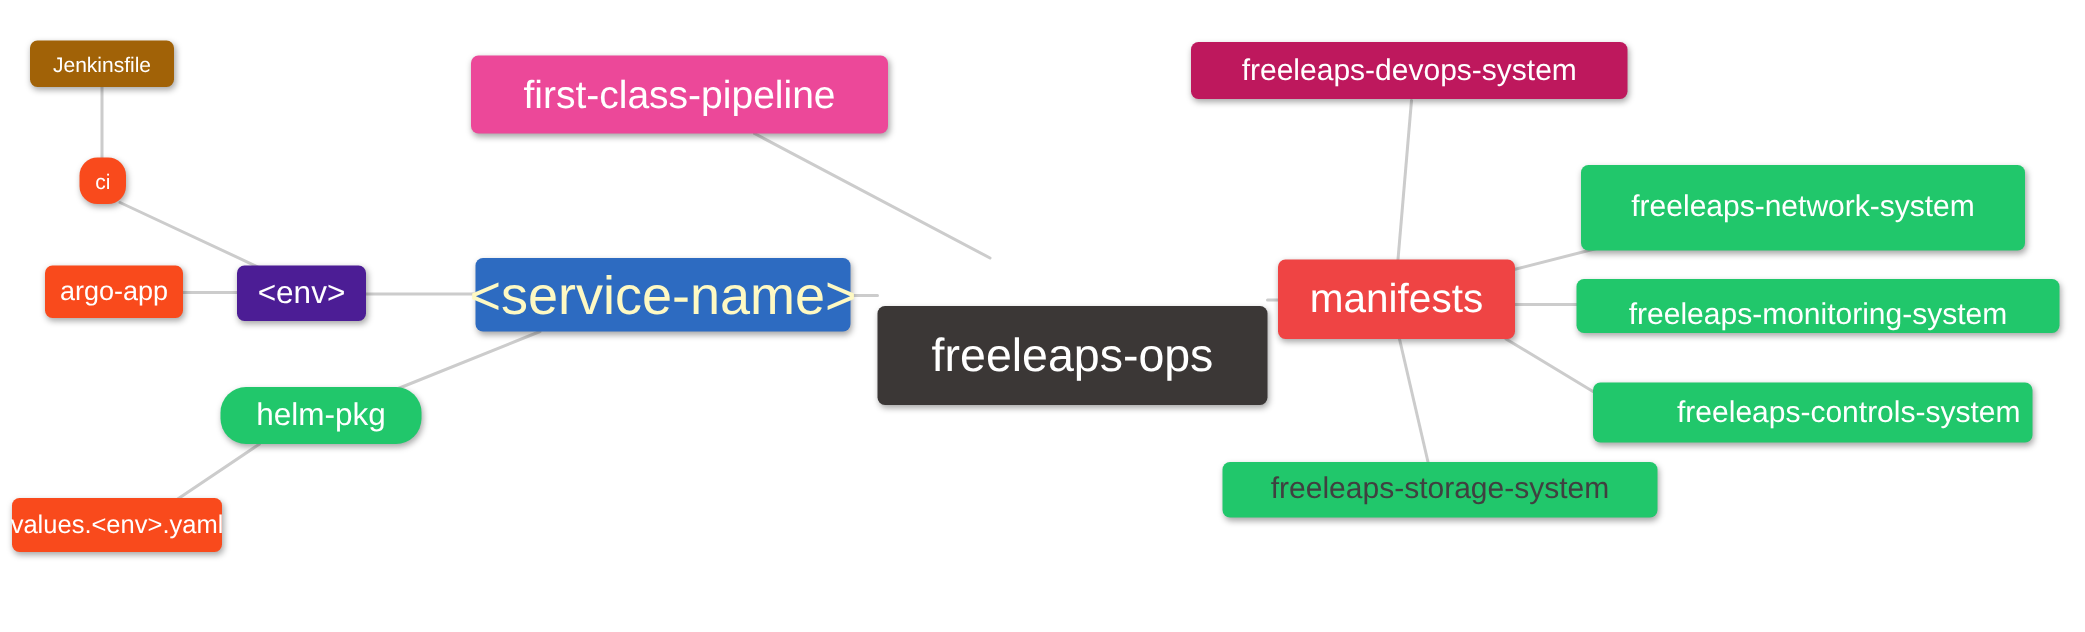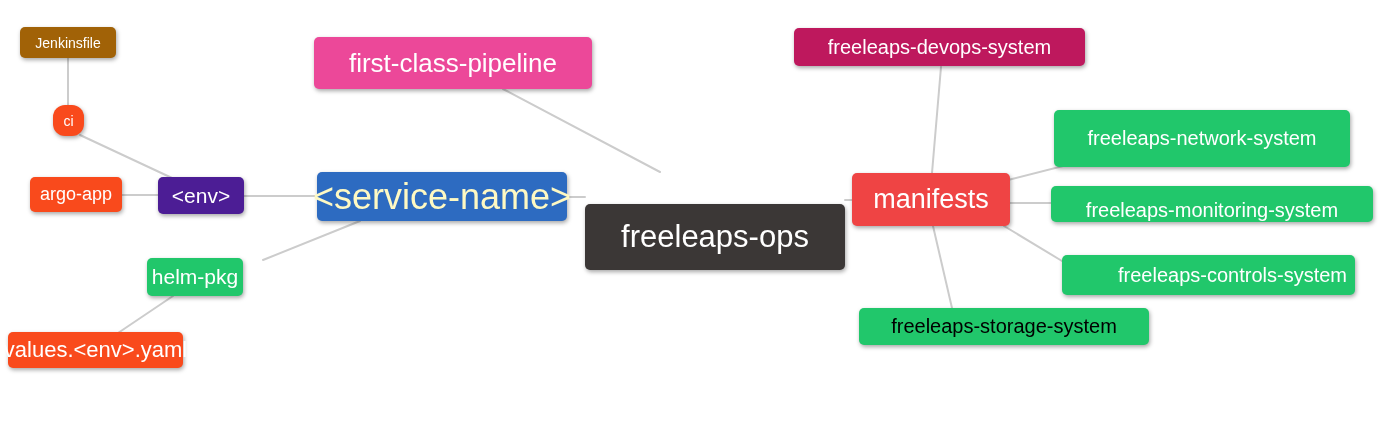--- a/index.html
+++ b/index.html
@@ -60,24 +60,24 @@
       </div>
       <div class="node" style="left: 53px; top: 105px; width: 31px; height: 31px; font-size: 14px; background: rgb(249, 74, 28); color: rgb(255, 255, 255); border-radius: 12px;">
         <span>ci</span>
       </div>
       <div class="node" style="left: 30px; top: 177px; width: 92px; height: 35px; font-size: 18px; background: rgb(249, 74, 28); color: rgb(255, 255, 255);">
         <span>argo-app</span>
       </div>
       <div class="node" style="left: 158px; top: 177px; width: 86px; height: 37px; font-size: 21px; background: #4c1d95; color: rgb(255, 255, 255); align-items: center;">
         <span>&lt;env&gt;</span>
       </div>
-      <div class="node" style="left: 147px; top: 258px; width: 96px; height: 38px; font-size: 21px; background: rgb(33, 199, 107); color: rgb(255, 255, 255);">
+      <div class="node" style="left: 147px; top: 258px; width: 134px; height: 38px; font-size: 21px; background: rgb(33, 199, 107); color: rgb(255, 255, 255); border-radius: 17px;">
         <span>helm-pkg</span>
       </div>
-      <div class="node" style="left: 8px; top: 332px; width: 175px; height: 36px; font-size: 22px; background: rgb(249, 74, 28); color: rgb(255, 255, 255);">
+      <div class="node" style="left: 8px; top: 332px; width: 140px; height: 36px; font-size: 17px; background: rgb(249, 74, 28); color: rgb(255, 255, 255);">
         <span>values.&lt;env&gt;.yaml</span>
       </div>
       <div class="node" style="left: 314px; top: 37px; width: 278px; height: 52px; font-size: 26px; background: #ec4899; color: rgb(255, 255, 255);">
         <span>first-class-pipeline</span>
       </div>
       <div class="node" style="left: 317px; top: 172px; width: 250px; height: 49px; font-size: 36px; background: rgb(45, 107, 193); color: #fef9c3;">
         <span>&lt;service-name&gt;</span>
       </div>
       <div class="node" style="left: 585px; top: 172px; width: 260px; height: 66px; font-size: 31px; background: rgb(59, 55, 54); color: rgb(255, 255, 255); margin-top: 32px;">
         <span>freeleaps-ops</span>
@@ -90,17 +90,17 @@
       </div>
       <div class="node" style="left: 1054px; top: 110px; width: 296px; height: 57px; font-size: 20px; background: rgb(33, 199, 107); color: rgb(255, 255, 255);">
         <span>freeleaps-network-system</span>
       </div>
       <div class="node" style="left: 1051px; top: 186px; width: 322px; height: 36px; font-size: 20px; background: rgb(33, 199, 107); color: rgb(255, 255, 255); align-items: flex-end;">
         <span>freeleaps-monitoring-system</span>
       </div>
       <div class="node" style="left: 1062px; top: 255px; width: 293px; height: 40px; font-size: 20px; background: rgb(33, 199, 107); color: rgb(255, 255, 255); padding-left: 48px;">
         <span>freeleaps-controls-system</span>
       </div>
-      <div class="node" style="left: 815px; top: 308px; width: 290px; height: 37px; font-size: 20px; background: rgb(33, 199, 107); color: #000000; margin-left: 44px;">
+      <div class="node" style="left: 815px; top: 308px; width: 290px; height: 37px; font-size: 20px; background: rgb(33, 199, 107); color: #404040;">
         <span>freeleaps-storage-system</span>
       </div>
     </div>
 </div>
 
 </body></html>

